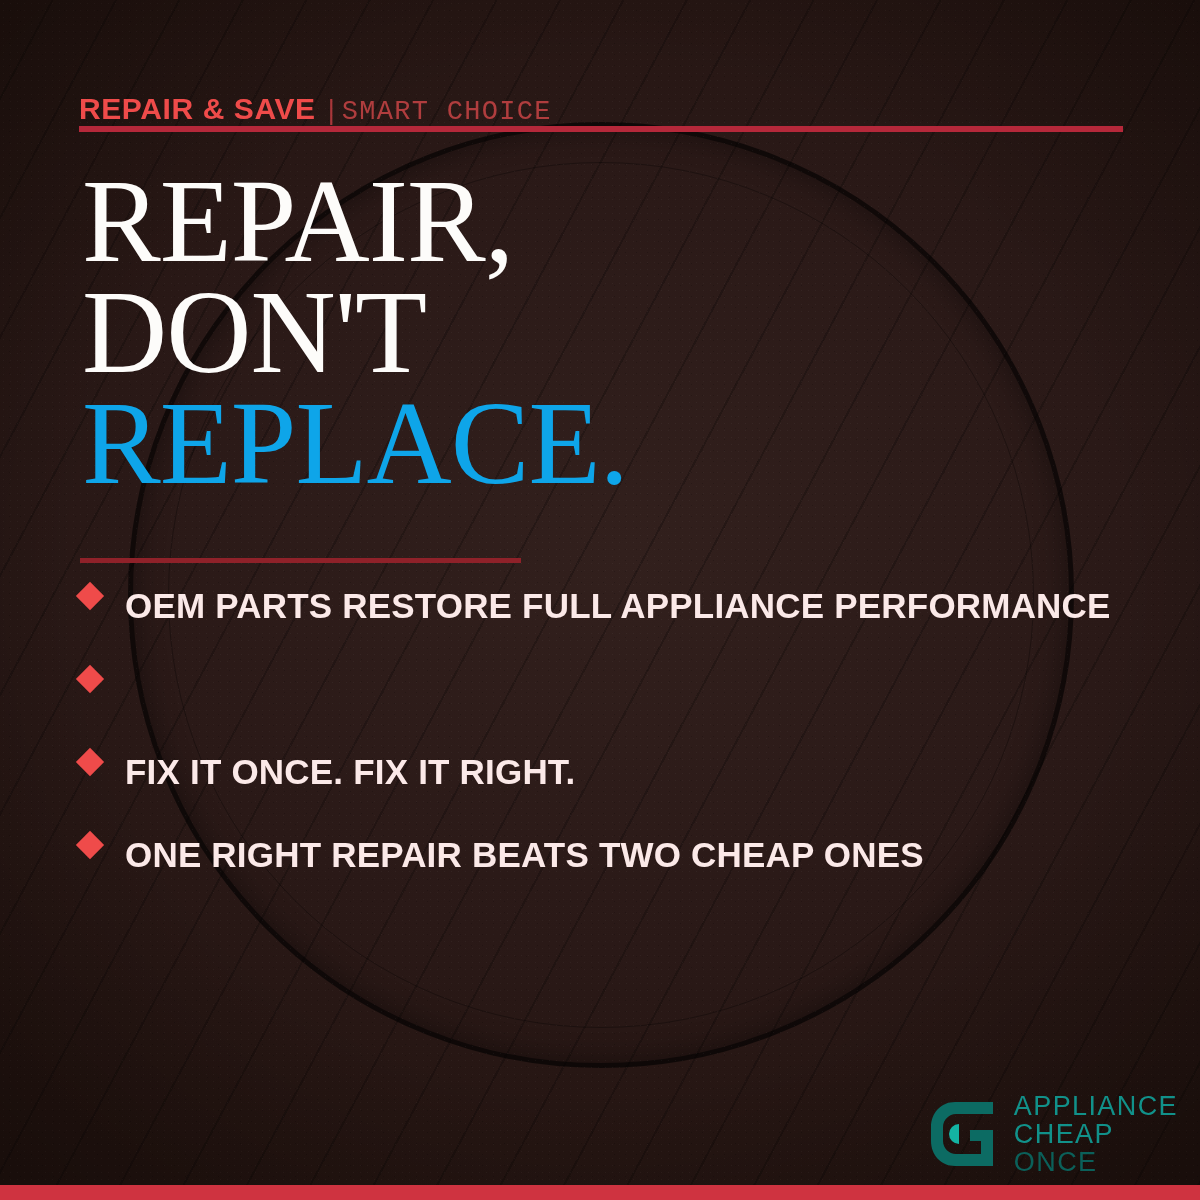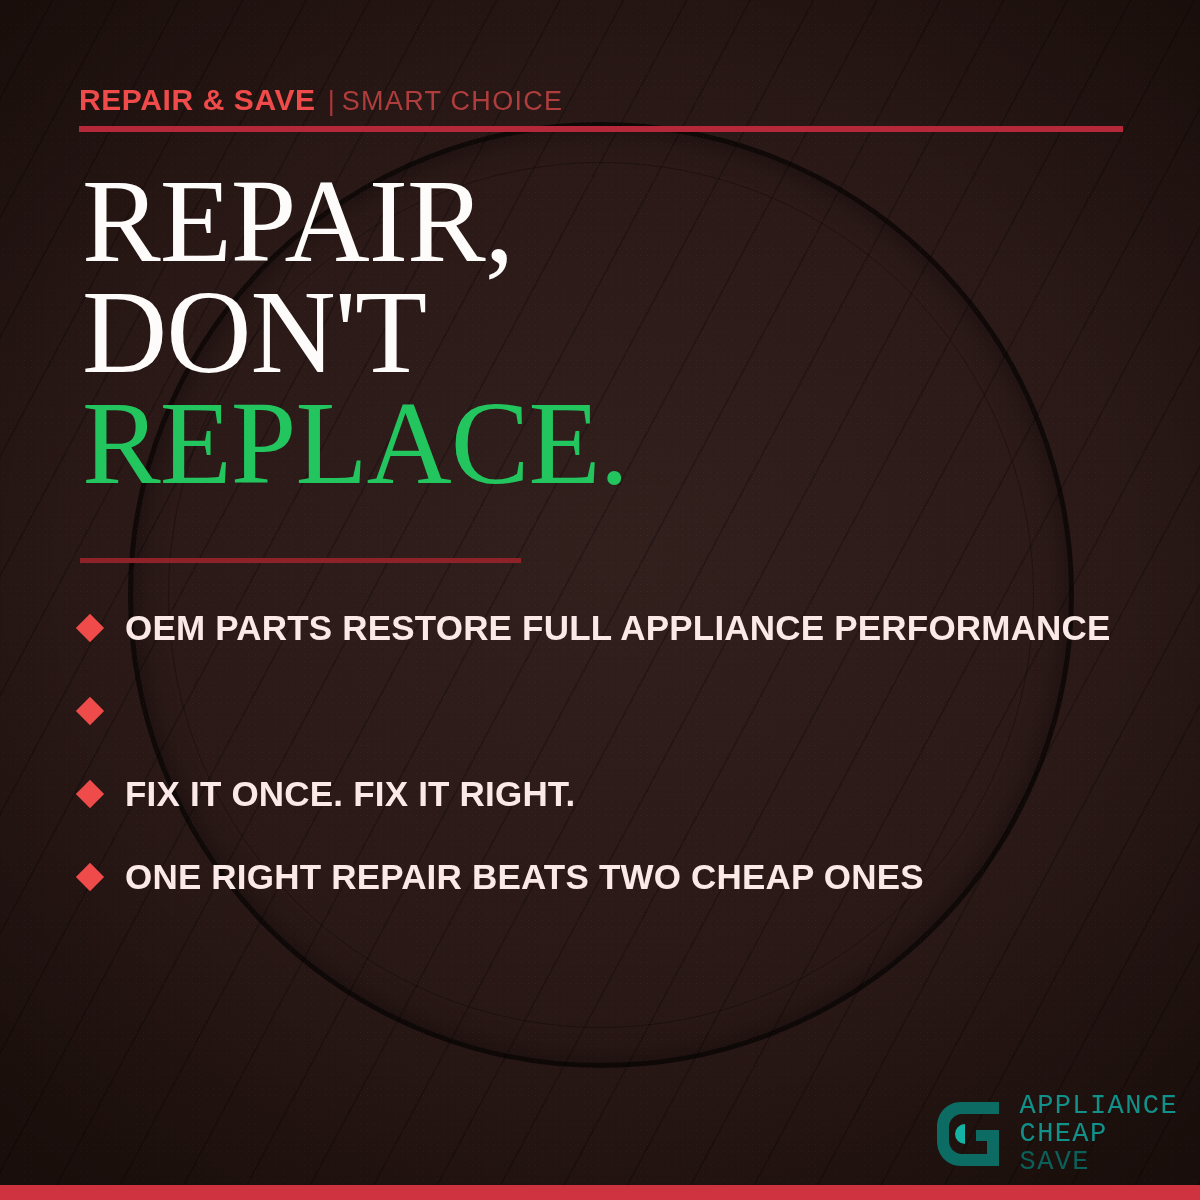--- a/index.html
+++ b/index.html
@@ -70,41 +70,42 @@
 
   .bg-vignette {
     position:absolute; inset:0;
     background:radial-gradient(ellipse 1000px 980px at 50% 48%, rgba(0,0,0,0) 52%, rgba(0,0,0,.40) 100%);
     pointer-events:none;
   }
 
   
   .eyebrow {
     position:absolute;
-    left:79px; top:83px;
+    left:79px; top:92px;
     display:flex; align-items:baseline;
     white-space:nowrap;
   }
   .eyebrow-main {
     font-size:30px;
     font-weight:bold;
     color:#ef4b4a;
     letter-spacing:.6px;
   }
   .eyebrow-sep {
     font-size:27px;
     font-weight:normal;
     color:#a9373a;
     margin:0 7px 0 12px;
   }
   .eyebrow-sub {
     font-size:27px;
     font-weight:normal;
     color:#b03d3e;
     letter-spacing:1.3px;
+    font-family:Liberation Mono, monospace;
   }
 
   .rule-top {
     position:absolute;
     left:79px; top:126px;
     width:1044px; height:6px;
     background:#b5283a;
   }
 
   
@@ -112,38 +113,38 @@
     position:absolute;
     left:82px; top:166px;
     font-family:"Liberation Serif", "DejaVu Serif", serif;
     font-weight:normal;
     font-size:118px;
     line-height:111px;
     letter-spacing:-1px;
   }
   .h-line { display:block; white-space:nowrap; }
   .h-white { color:#fdfcfa; }
-  .h-red   { color:#22c55e; }
+  .h-red   { color:#0ea5e9; }
 
   .rule-mid {
     position:absolute;
     left:80px; top:558px;
     width:441px; height:5px;
     background:#8f2129;
   }
 
   
   .bullets {
     position:absolute;
     left:80px; top:586px;
     width:1070px;
   }
   .bullet-row {
     display:flex;
-    align-items:center;
+    align-items:flex-start;
     height:83px;
   }
   .bullet-diamond {
     width:20px; height:20px;
     background:#ef4b4a;
     transform:rotate(45deg);
     flex:0 0 auto;
     margin-right:25px;
   }
   .bullet-text {
@@ -163,21 +164,21 @@
     align-items:center;
     gap:13px;
   }
   .logo-mark { width:76px; height:76px; display:block; }
   .logo-words {
     display:flex;
     flex-direction:column;
     line-height:28px;
   }
   .logo-word {
-    font-family:Liberation Mono, monospace;
+    font-family:Liberation Sans, sans-serif;
     font-weight:normal;
     font-size:27px;
     letter-spacing:1.4px;
   }
   .lw-1, .lw-2 { color:#11918a; }
   .lw-3 { color:#0b605a; }
 
   
   .bottom-strip {
     position:absolute;
@@ -238,19 +239,19 @@
   </div>
 
   <div class="logo">
     <svg class="logo-mark" viewBox="0 0 76 76">
       <path d="M68 6 H30 C16 6 6 17 6 31 v14 c0 14 10 25 24 25 h38 V34 H45 v11 h11 v13 H31 c-7 0 -13 -6 -13 -13 V31 c0 -7 6 -13 13 -13 h37 Z" fill="#0c6b63"></path>
       <path d="M24 38 a10 10 0 0 1 10 -10 v20 a10 10 0 0 1 -10 -10 Z" fill="#14b3a3"></path>
     </svg>
     <div class="logo-words">
       <span class="logo-word lw-1">APPLIANCE</span>
       <span class="logo-word lw-2">CHEAP</span>
-      <span class="logo-word lw-3">SAVE</span>
+      <span class="logo-word lw-3">ONCE</span>
     </div>
   </div>
 
   <div class="bottom-strip"></div>
 
 </div>
 
 </body></html>

